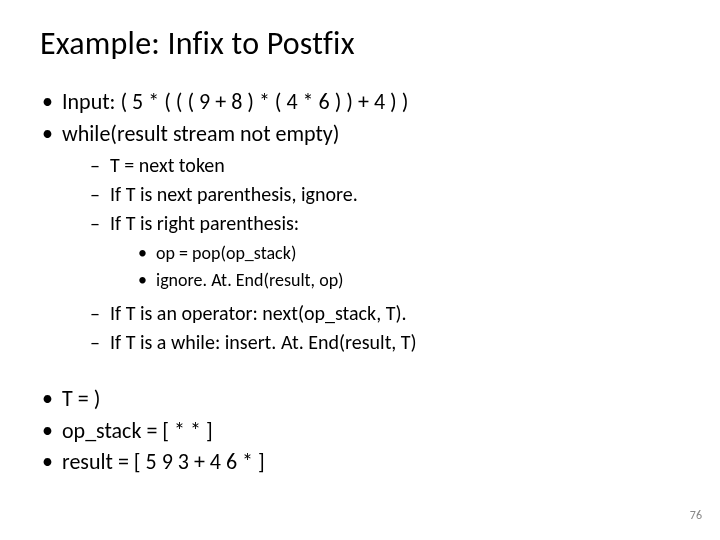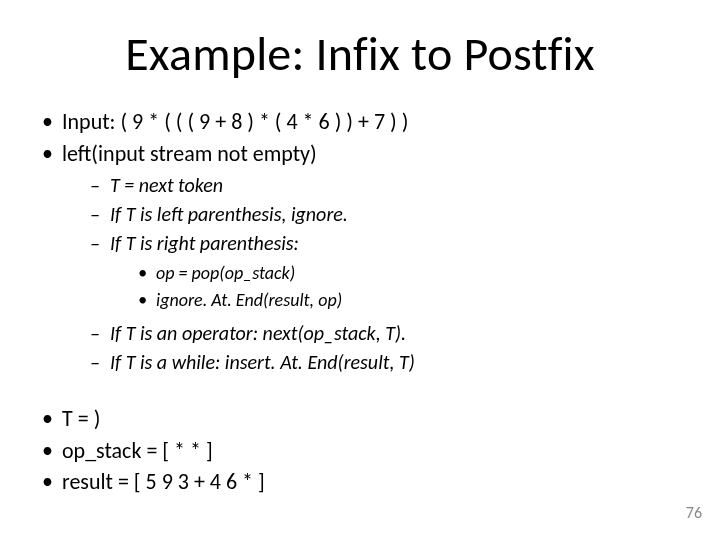--- a/index.html
+++ b/index.html
@@ -13,22 +13,22 @@
     overflow: hidden;
   }
   .slide {
     position: relative;
     width: 720px;
     height: 540px;
     box-sizing: border-box;
     padding: 20px 40px 20px 40px;
   }
   .title {
-    text-align: center;
-    font-size: 48px;
+    text-align: left;
+    font-size: 32px;
     font-weight: 400;
     margin: 4px 0 24px 0;
     letter-spacing: 0.2px;
   }
   ul.level1 {
     list-style: none;
     padding: 0;
     margin: 0;
     font-size: 22px;
     line-height: 1.35;
@@ -48,21 +48,20 @@
   ul.level2 {
     list-style: none;
     padding: 0;
     margin: 4px 0 8px 28px;
     font-size: 20px;
   }
   ul.level2 > li {
     position: relative;
     padding-left: 20px;
     margin: 2px 0;
-    font-style: italic;
   }
   ul.level2 > li::before {
     content: "–";
     position: absolute;
     left: 0;
     top: 0;
   }
   ul.level3 {
     list-style: none;
     padding: 0;
@@ -81,46 +80,46 @@
     top: 0;
     font-size: 18px;
   }
   .spacer {
     height: 18px;
   }
   .page-number {
     position: absolute;
     right: 18px;
     bottom: 18px;
-    font-size: 16px;
+    font-size: 12px;
     color: #888888;
   }
 </style>
 </head>
 <body>
 
 <div class="slide">
 
   <div class="title">Example: Infix to Postfix</div>
 
   <ul class="level1">
 
     <li>
-      <span>Input: ( 9 * ( ( ( 9 + 8 ) *  ( 4 * 6 ) ) + 7 ) )</span>
+      <span>Input: ( 5 * ( ( ( 9 + 8 ) *  ( 4 * 6 ) ) + 4 ) )</span>
     </li>
 
     <li>
-      <span>left(input stream not empty)</span>
+      <span>while(result stream not empty)</span>
 
       <ul class="level2">
         <li>
           <span>T = next token</span>
         </li>
         <li>
-          <span>If T is left parenthesis, ignore.</span>
+          <span>If T is next parenthesis, ignore.</span>
         </li>
         <li>
           <span>If T is right parenthesis:</span>
 
           <ul class="level3">
             <li>
               <span>op = pop(op_stack)</span>
             </li>
             <li>
               <span>ignore. At. End(result, op)</span>

